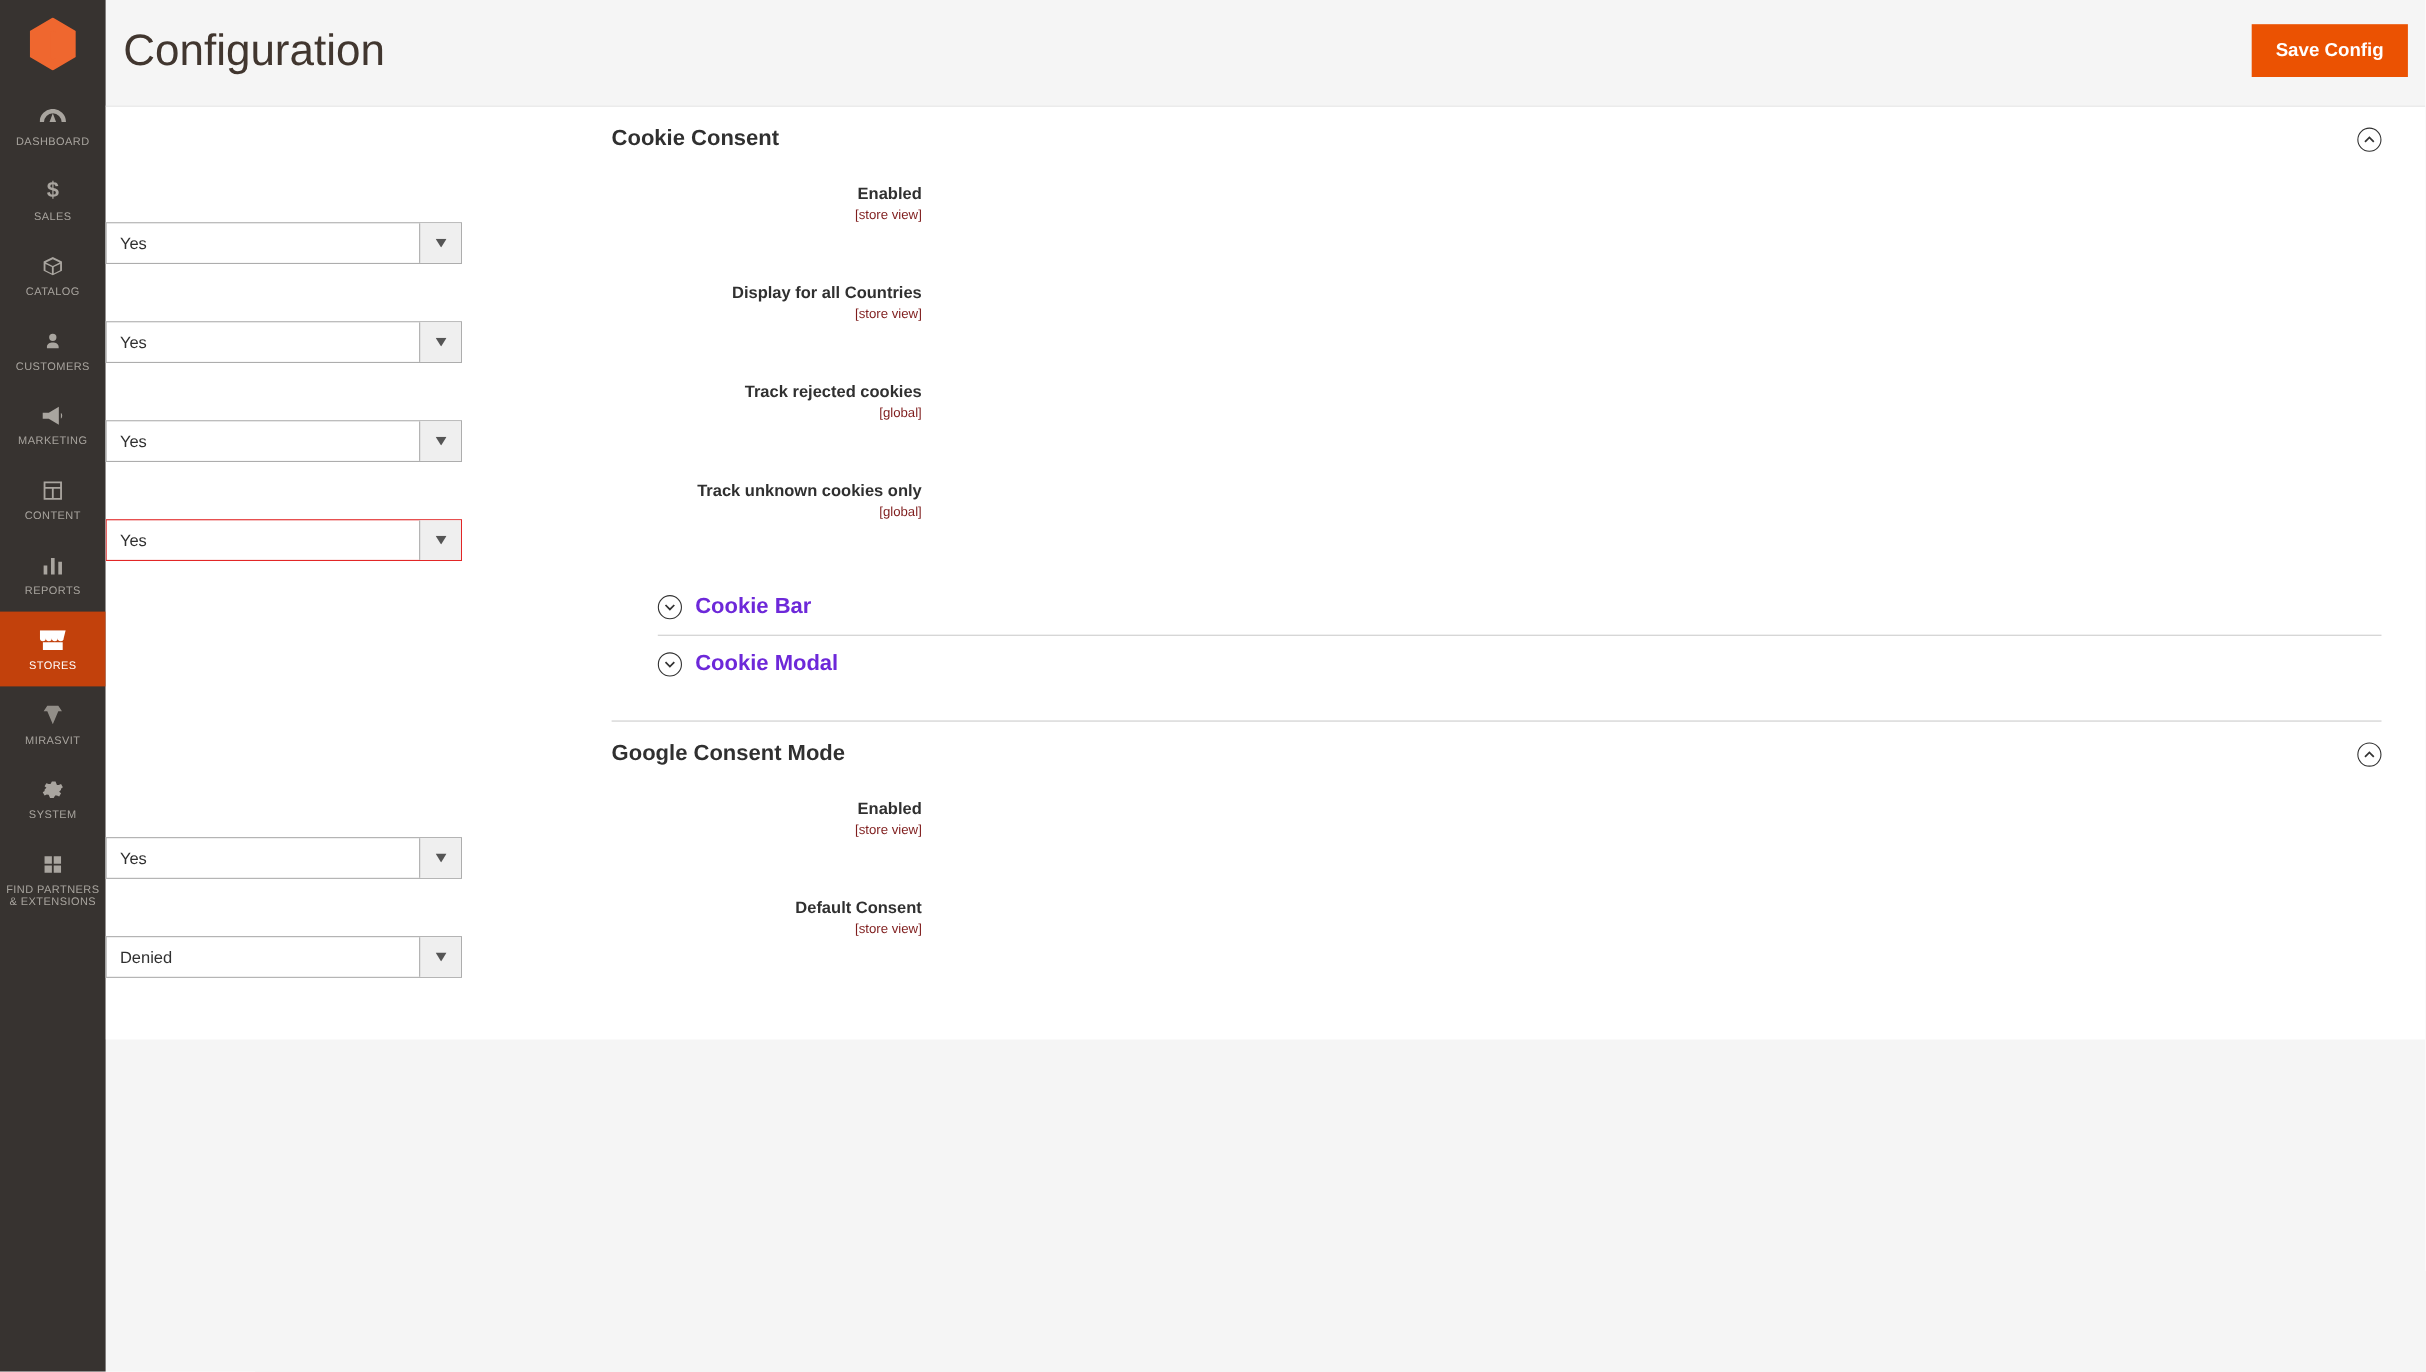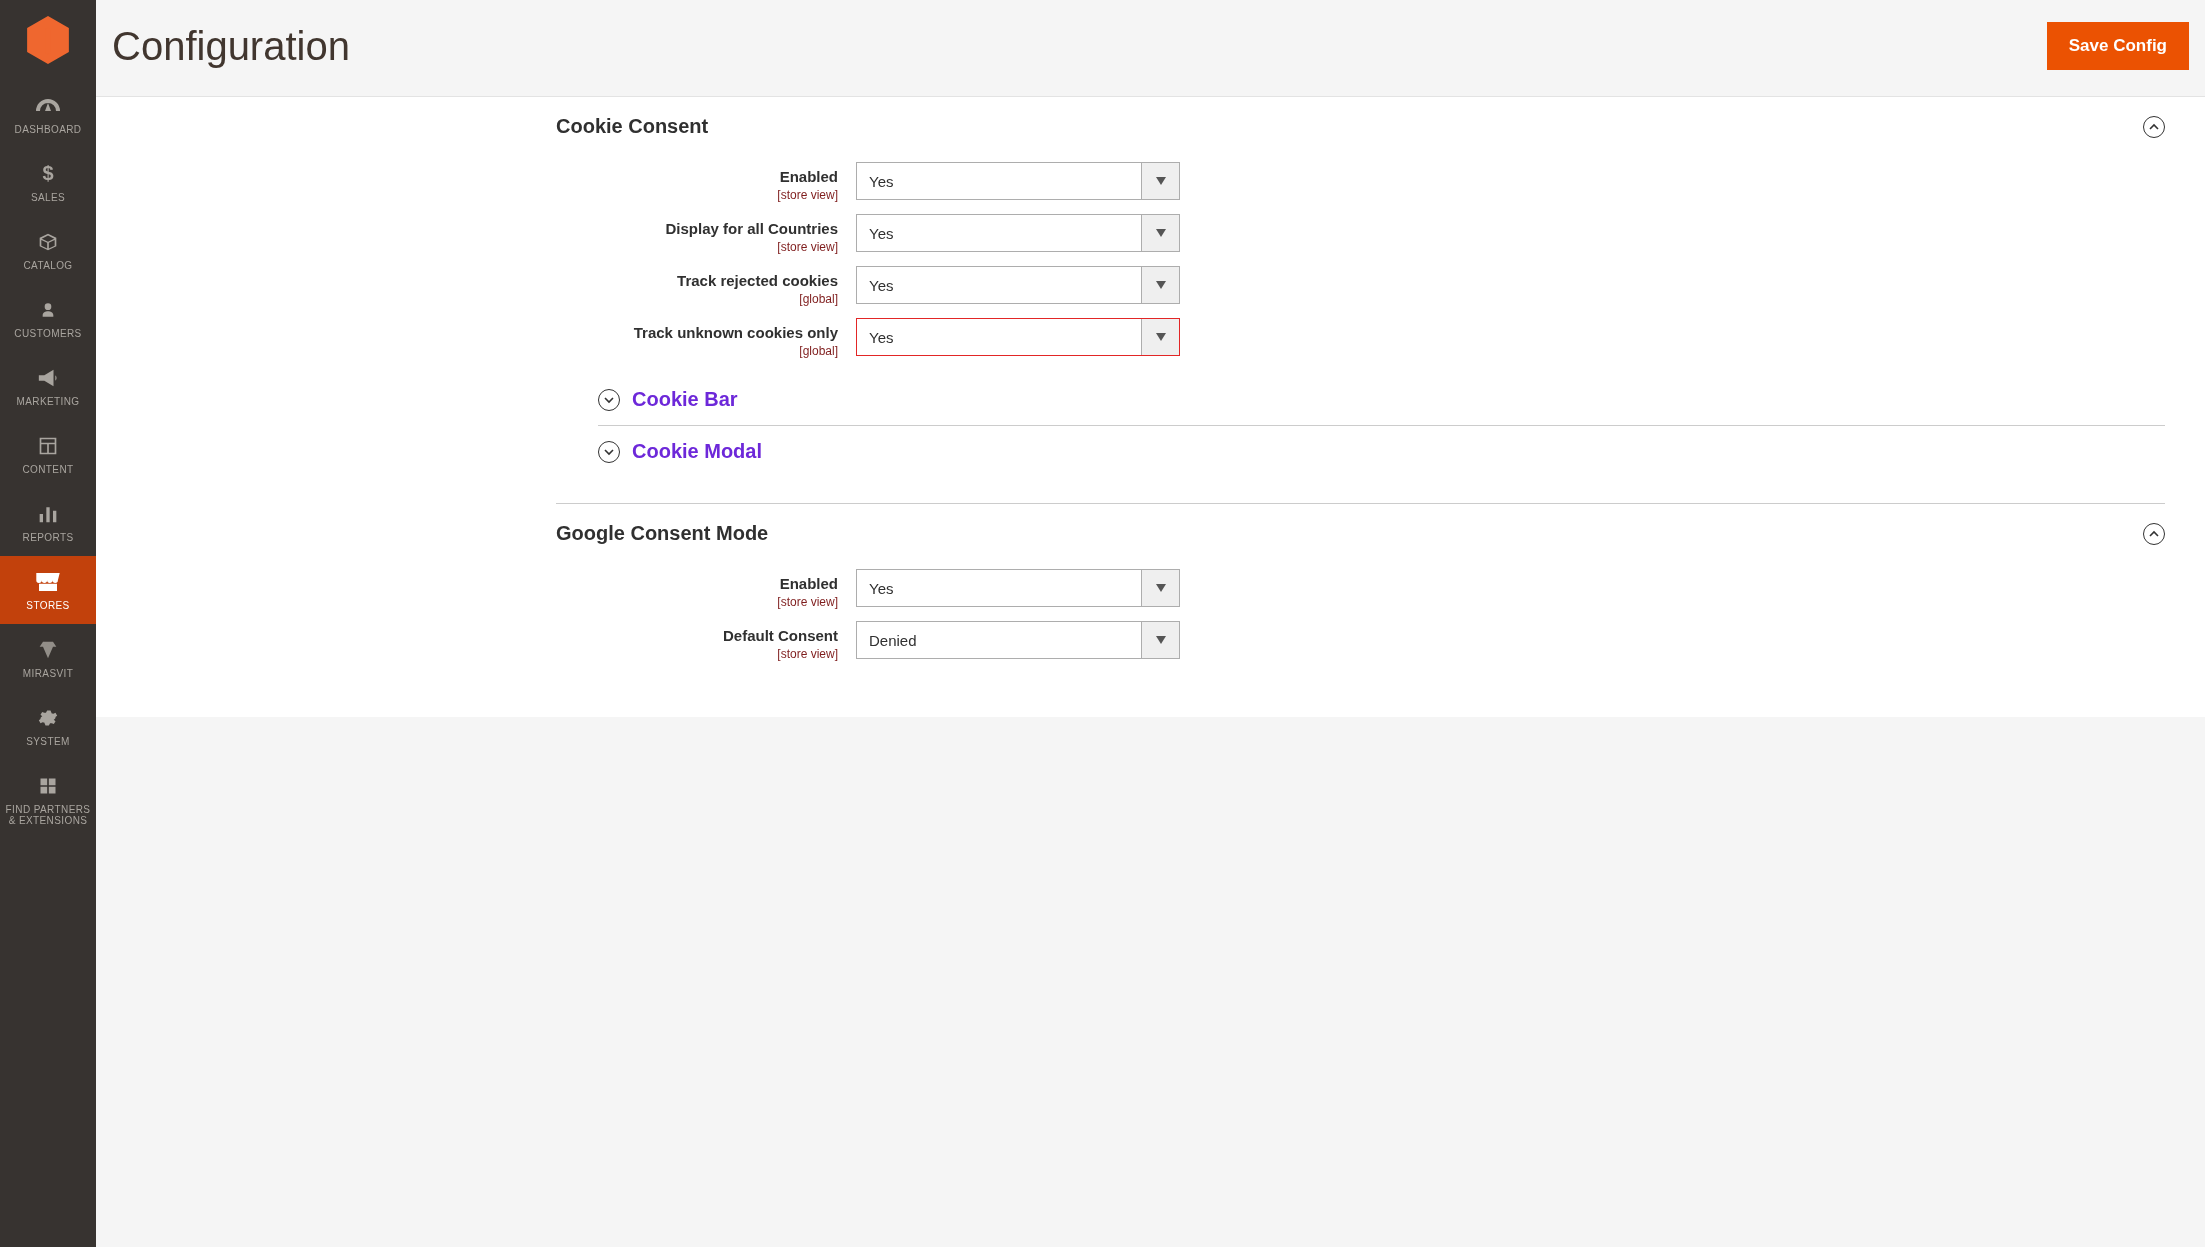--- a/index.html
+++ b/index.html
@@ -84,20 +84,21 @@
     border-radius: 50%;
     display: flex; align-items: center; justify-content: center;
   }
   .collapse-icon svg { width: 10px; height: 10px; }
 
   .fields { margin-bottom: 10px; }
   .field-row {
     display: flex;
     align-items: flex-start;
     padding: 6px 0;
+    flex-direction: column;
   }
   .field-label-col {
     width: 760px;
     text-align: right;
     padding-right: 18px;
     padding-top: 6px;
   }
   .field-label { font-size: 15px; color: #303030; font-weight: 600; line-height: 1.2; }
   .field-scope { font-size: 12px; color: #7f1d1d; display: block; margin-top: 2px; }
   .field-control-col { }

